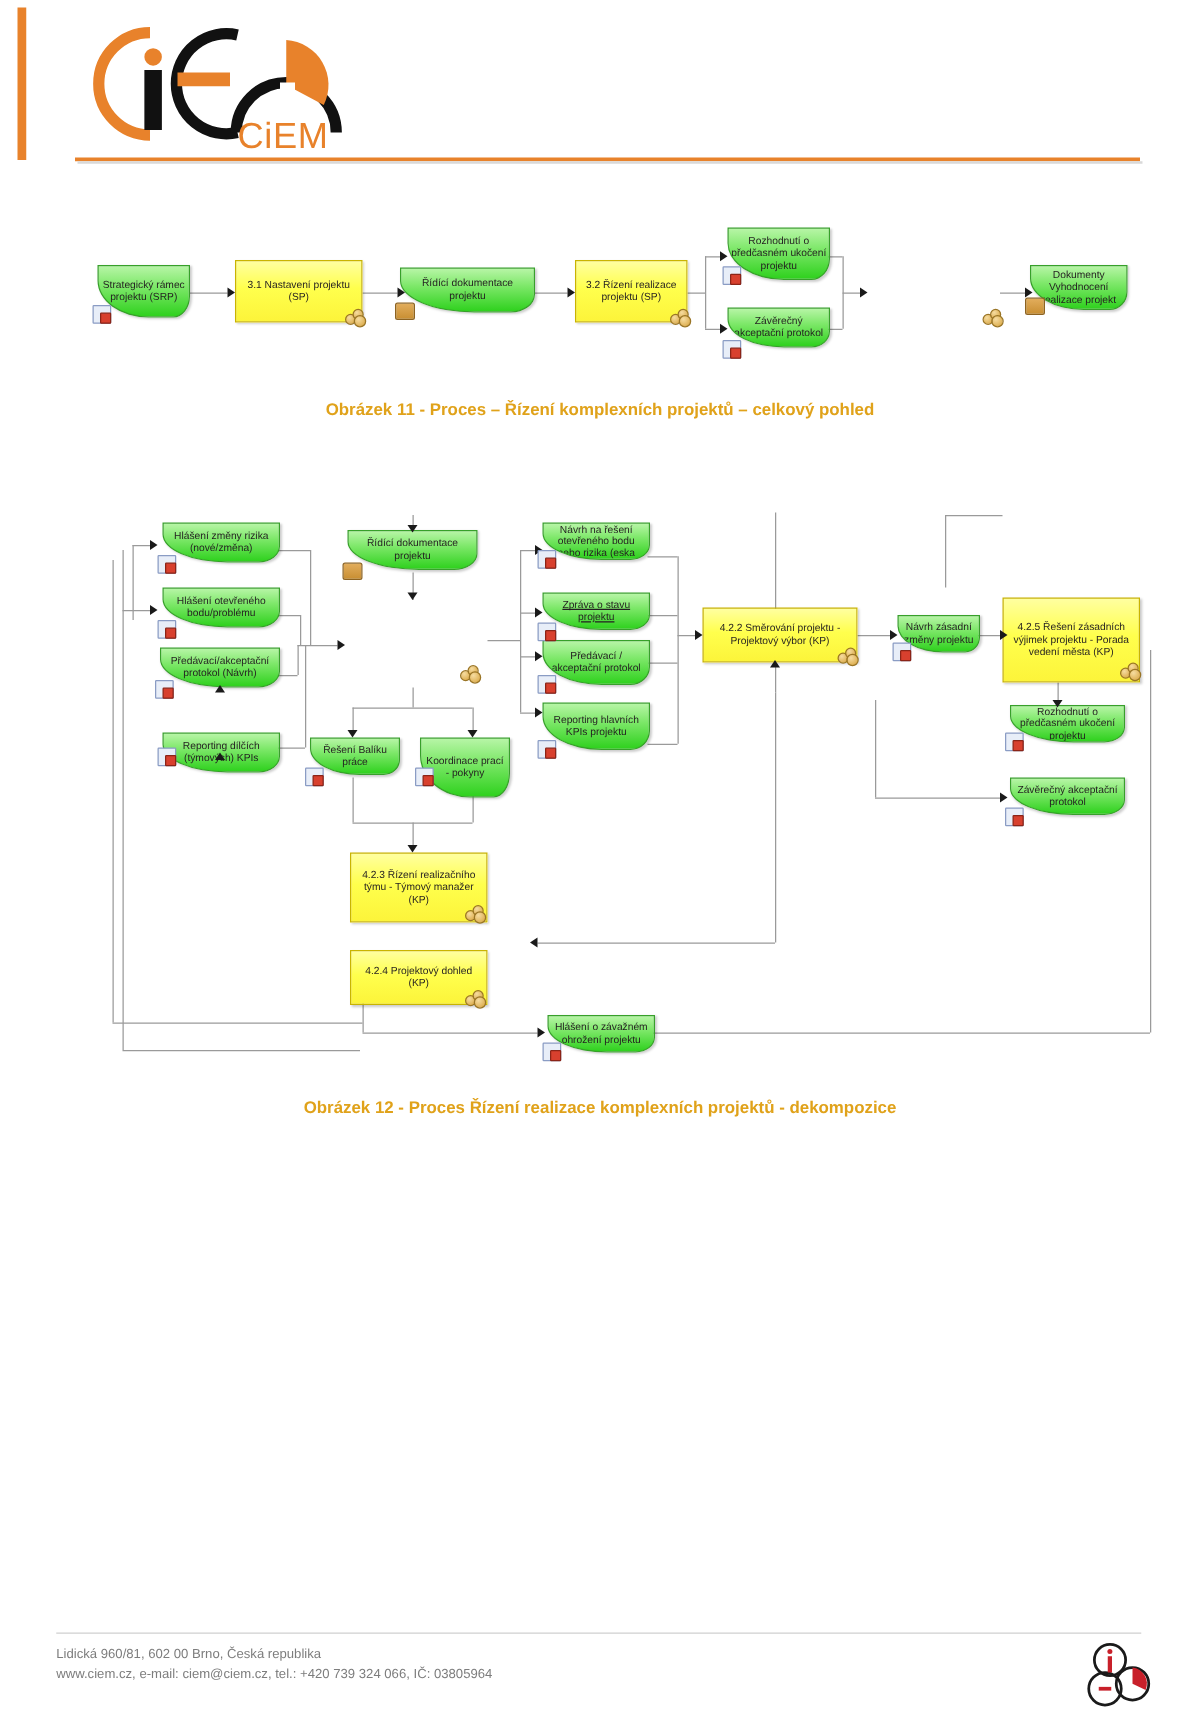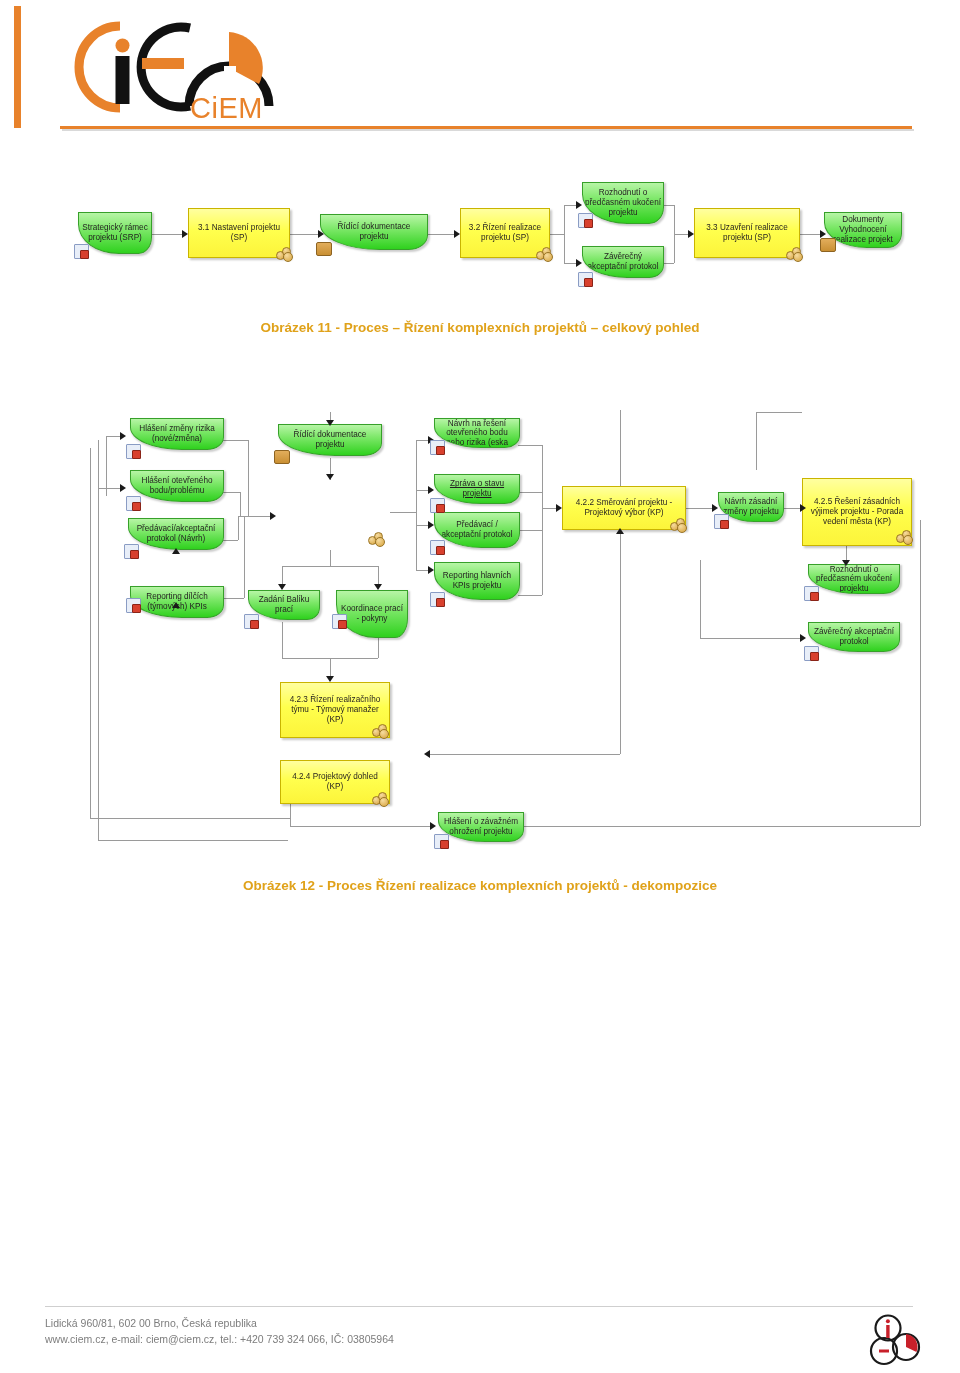--- a/index.html
+++ b/index.html
@@ -197,24 +197,20 @@
   <div class="node doc" style="left:582px;top:182px;width:82px;height:42px;">
     <span>Rozhodnutí o předčasném ukočení projektu</span>
   </div>
   <div class="badge badge-doc" style="left:578px;top:213px;"></div>
 
   <div class="node doc" style="left:582px;top:246px;width:82px;height:32px;">
     <span>Závěrečný akceptační protokol</span>
   </div>
   <div class="badge badge-doc" style="left:578px;top:272px;"></div>
 
-  <div class="node proc" style="left:694px;top:208px;width:106px;height:50px;">
-    <span>3.3
-Uzavření realizace projektu (SP)</span>
-  </div>
   <div class="badge badge-people" style="left:786px;top:247px;">
       <i></i>
       <i></i>
       <i></i>
     </div>
 
   <div class="node doc" style="left:824px;top:212px;width:78px;height:36px;">
     <span>Dokumenty Vyhodnocení realizace projekt</span>
   </div>
   <div class="badge badge-box" style="left:820px;top:238px;"></div>
@@ -338,21 +334,21 @@
   </div>
   <div class="badge badge-box" style="left:274px;top:450px;"></div>
 
   <div class="badge badge-people" style="left:368px;top:532px;">
       <i></i>
       <i></i>
       <i></i>
     </div>
 
   <div class="node doc" style="left:248px;top:590px;width:72px;height:30px;">
-    <span>Zadání Balíku prací</span>
+    <span>Řešení Balíku práce</span>
   </div>
   <div class="badge badge-doc" style="left:244px;top:614px;"></div>
 
   <div class="node doc" style="left:336px;top:590px;width:72px;height:48px;">
     <span>Koordinace prací - pokyny</span>
   </div>
   <div class="badge badge-doc" style="left:332px;top:614px;"></div>
 
   <div class="node doc" style="left:434px;top:418px;width:86px;height:30px;">
     <span>Návrh na řešení otevřeného bodu nebo  rizika (eska</span>

